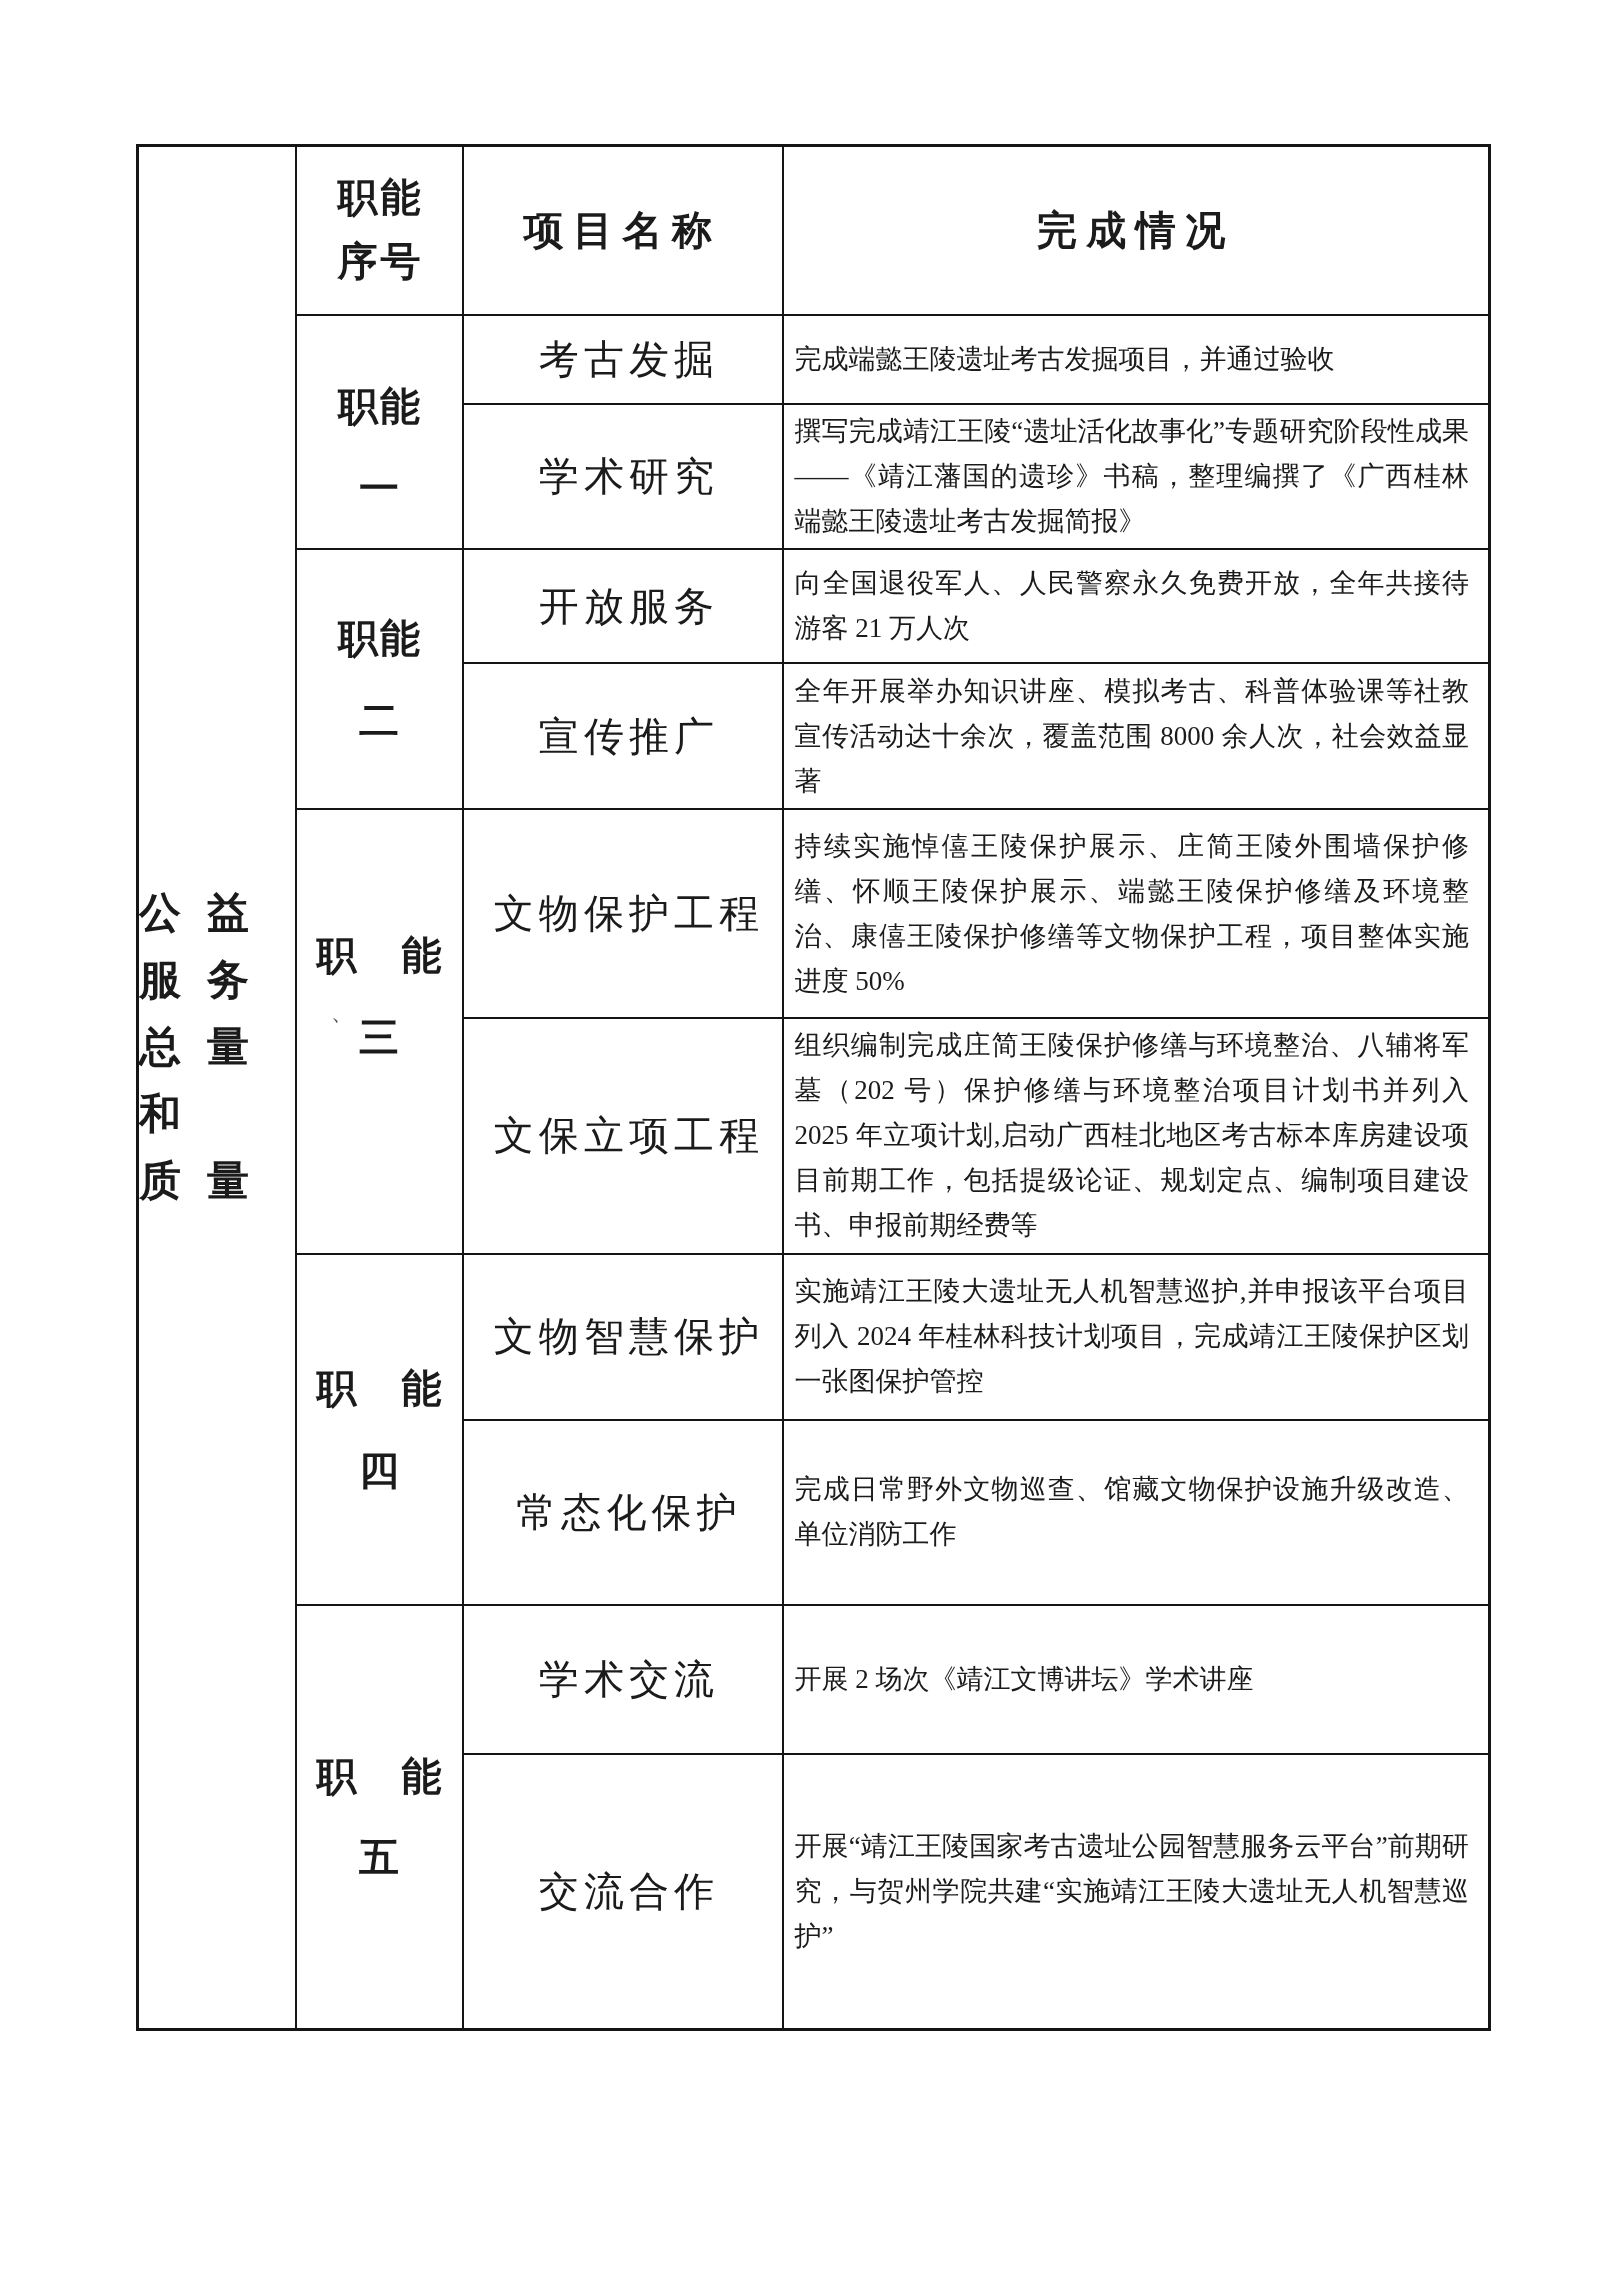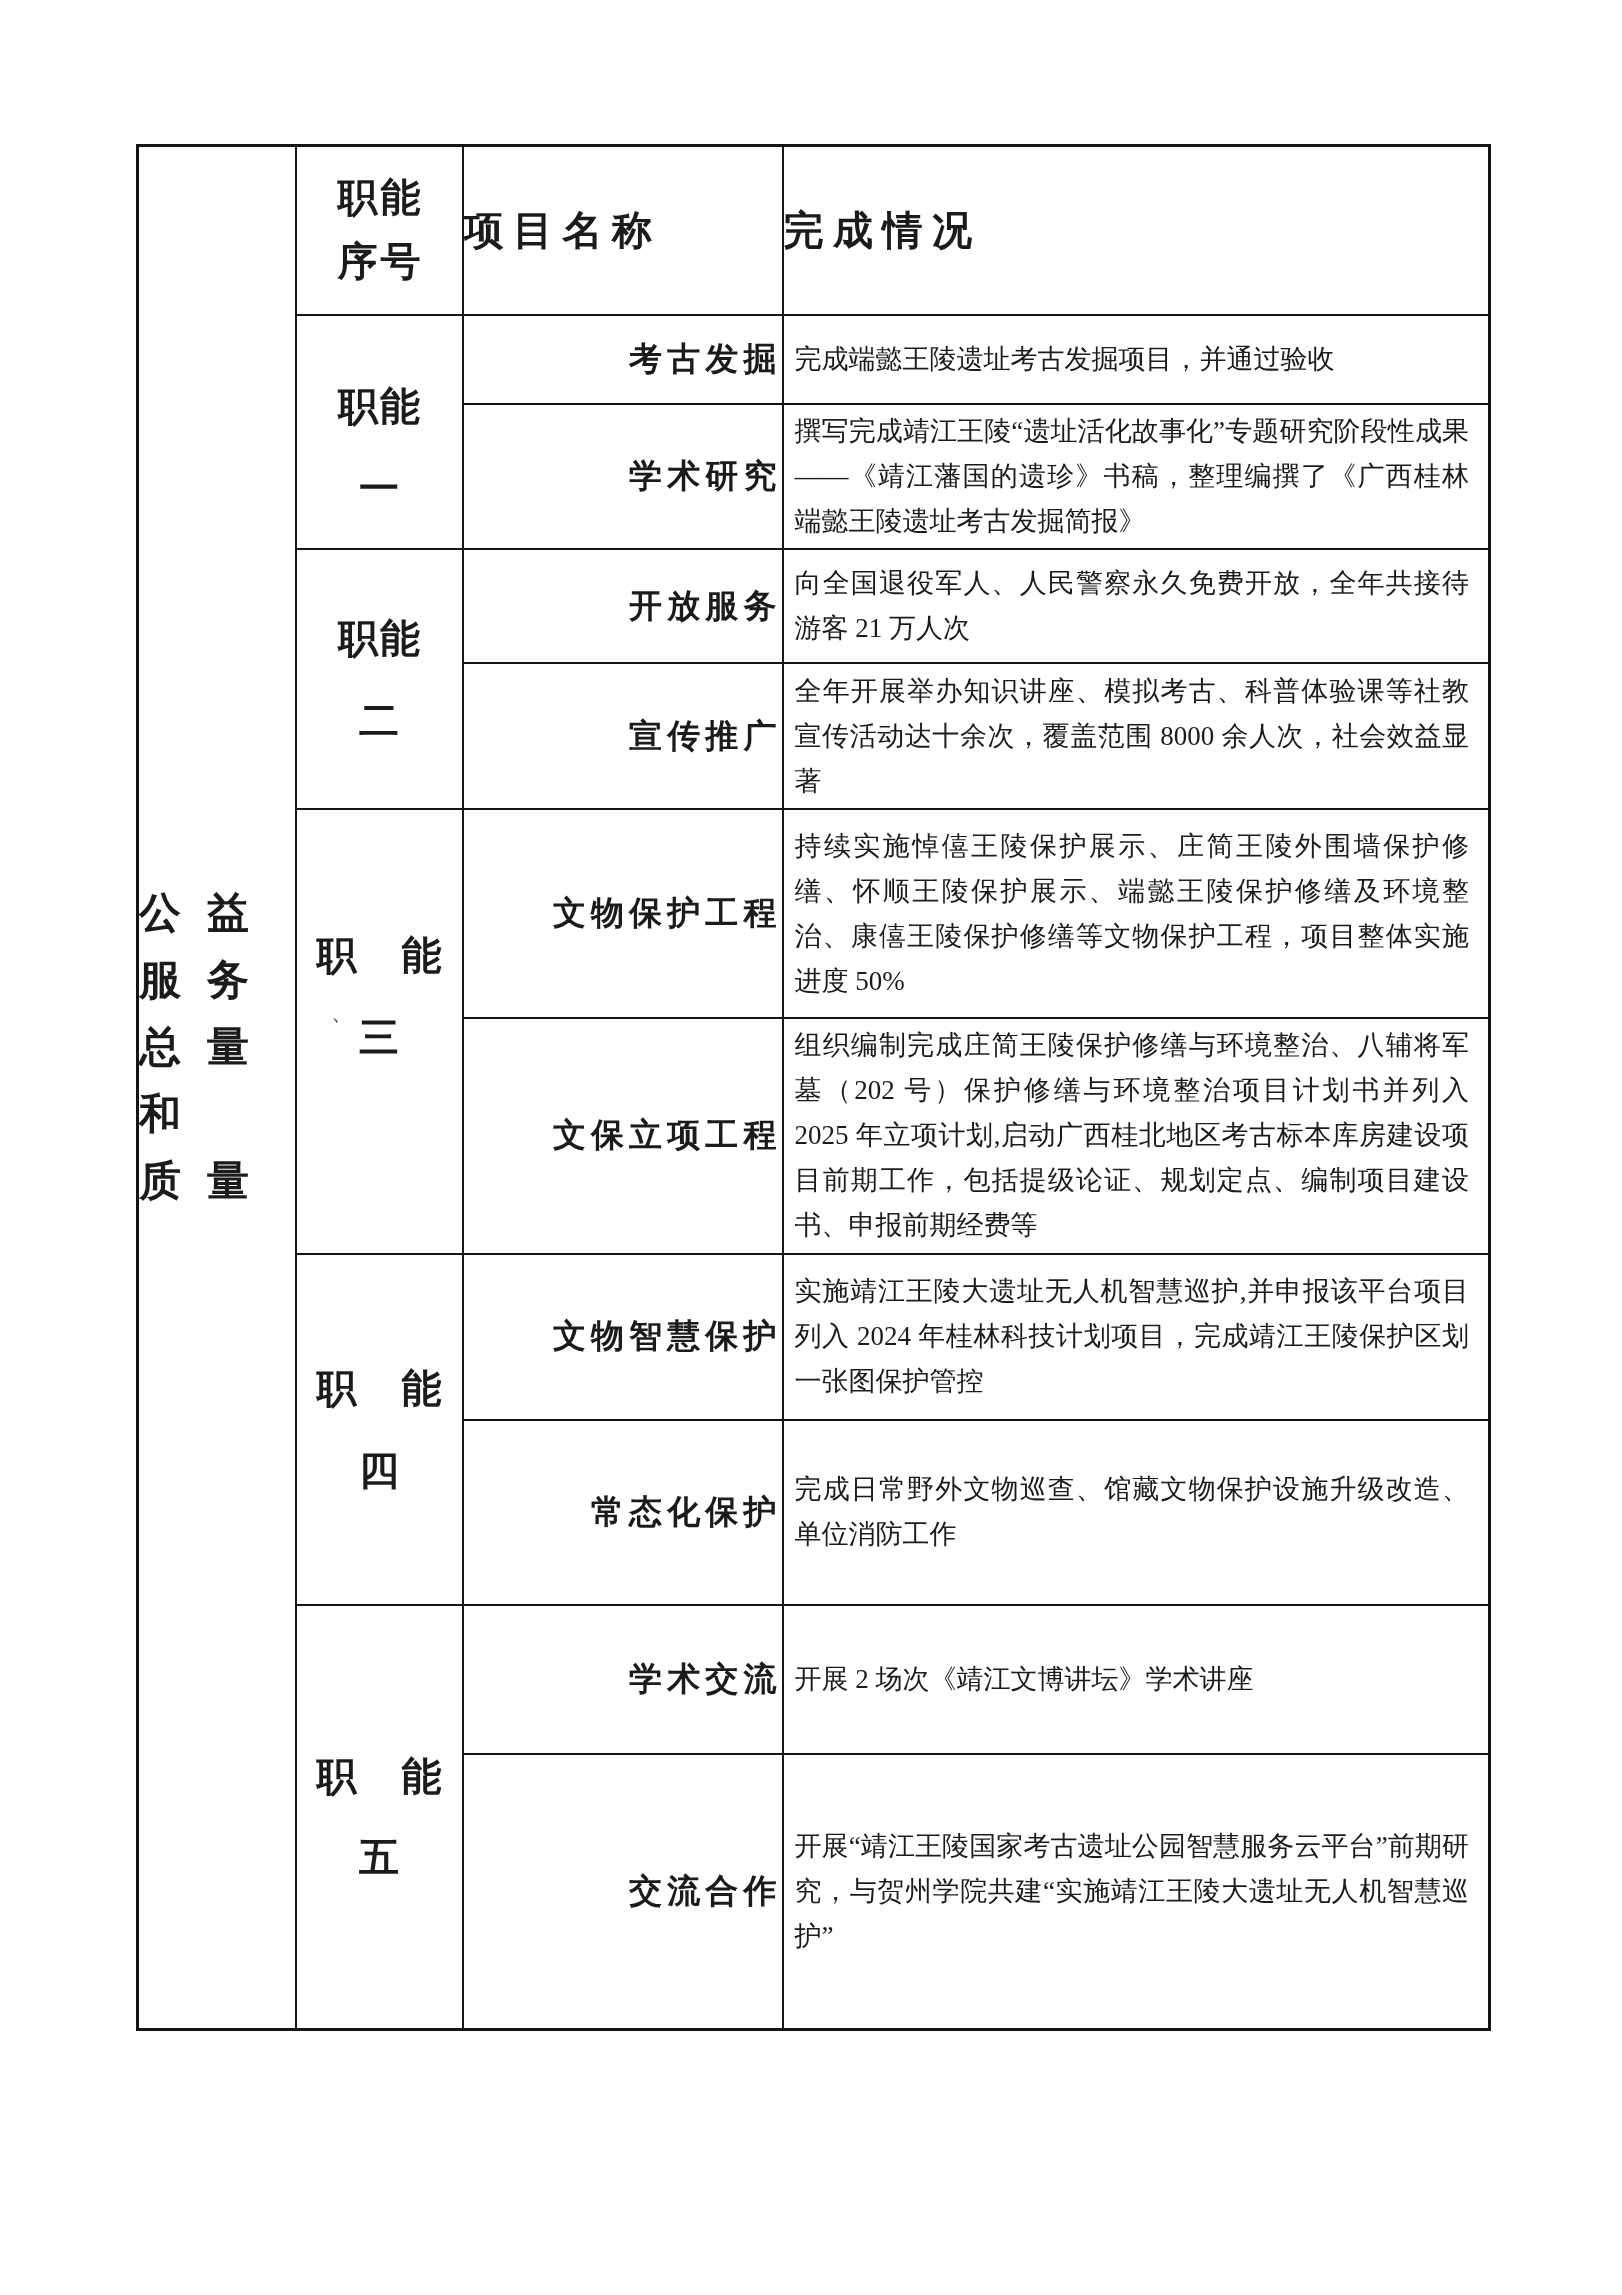--- a/index.html
+++ b/index.html
@@ -46,31 +46,31 @@
   .fn .bottom{line-height:73px;margin-top:8.8px;}
   td.fn.tight .top{letter-spacing:2.2px;margin-right:-2.2px;}
   td.fn.spread .top{letter-spacing:45px;margin-right:-45px;}
   td.fn.nudge-down .fncell{position:relative;top:16px;}
   td.fn.nudge-up .fncell{position:relative;top:-35px;}
 
   
   td.hdr-fn{text-align:center;font-weight:700;font-size:40px;}
   .hdr-fn .top,.hdr-fn .bottom{line-height:64px;letter-spacing:2.9px;margin-right:-2.9px;}
   td.hdr-label{
-    text-align:left;font-weight:700;font-size:40px;
+    text-align:center;font-weight:700;font-size:40px;
     letter-spacing:9.5px;
   }
 
   
   td.project{
-    text-align:right;
-    font-size:33px;
+    text-align:center;
+    font-size:40px;
     letter-spacing:5.1px;
     padding-left:13px;
-    font-weight:700;
+    font-weight:400;
     white-space:nowrap;
   }
 
   
   td.completion{padding:4.4px 19px 4.4px 11px;}
   .ctext{
     font-size:27px;
     line-height:45px;
     text-align:justify;
   }

